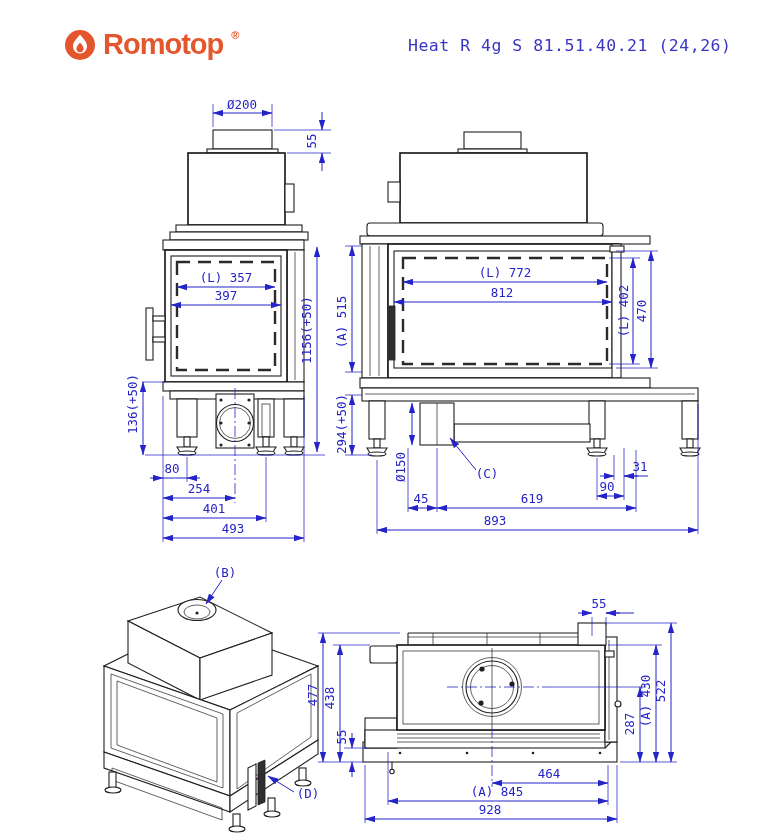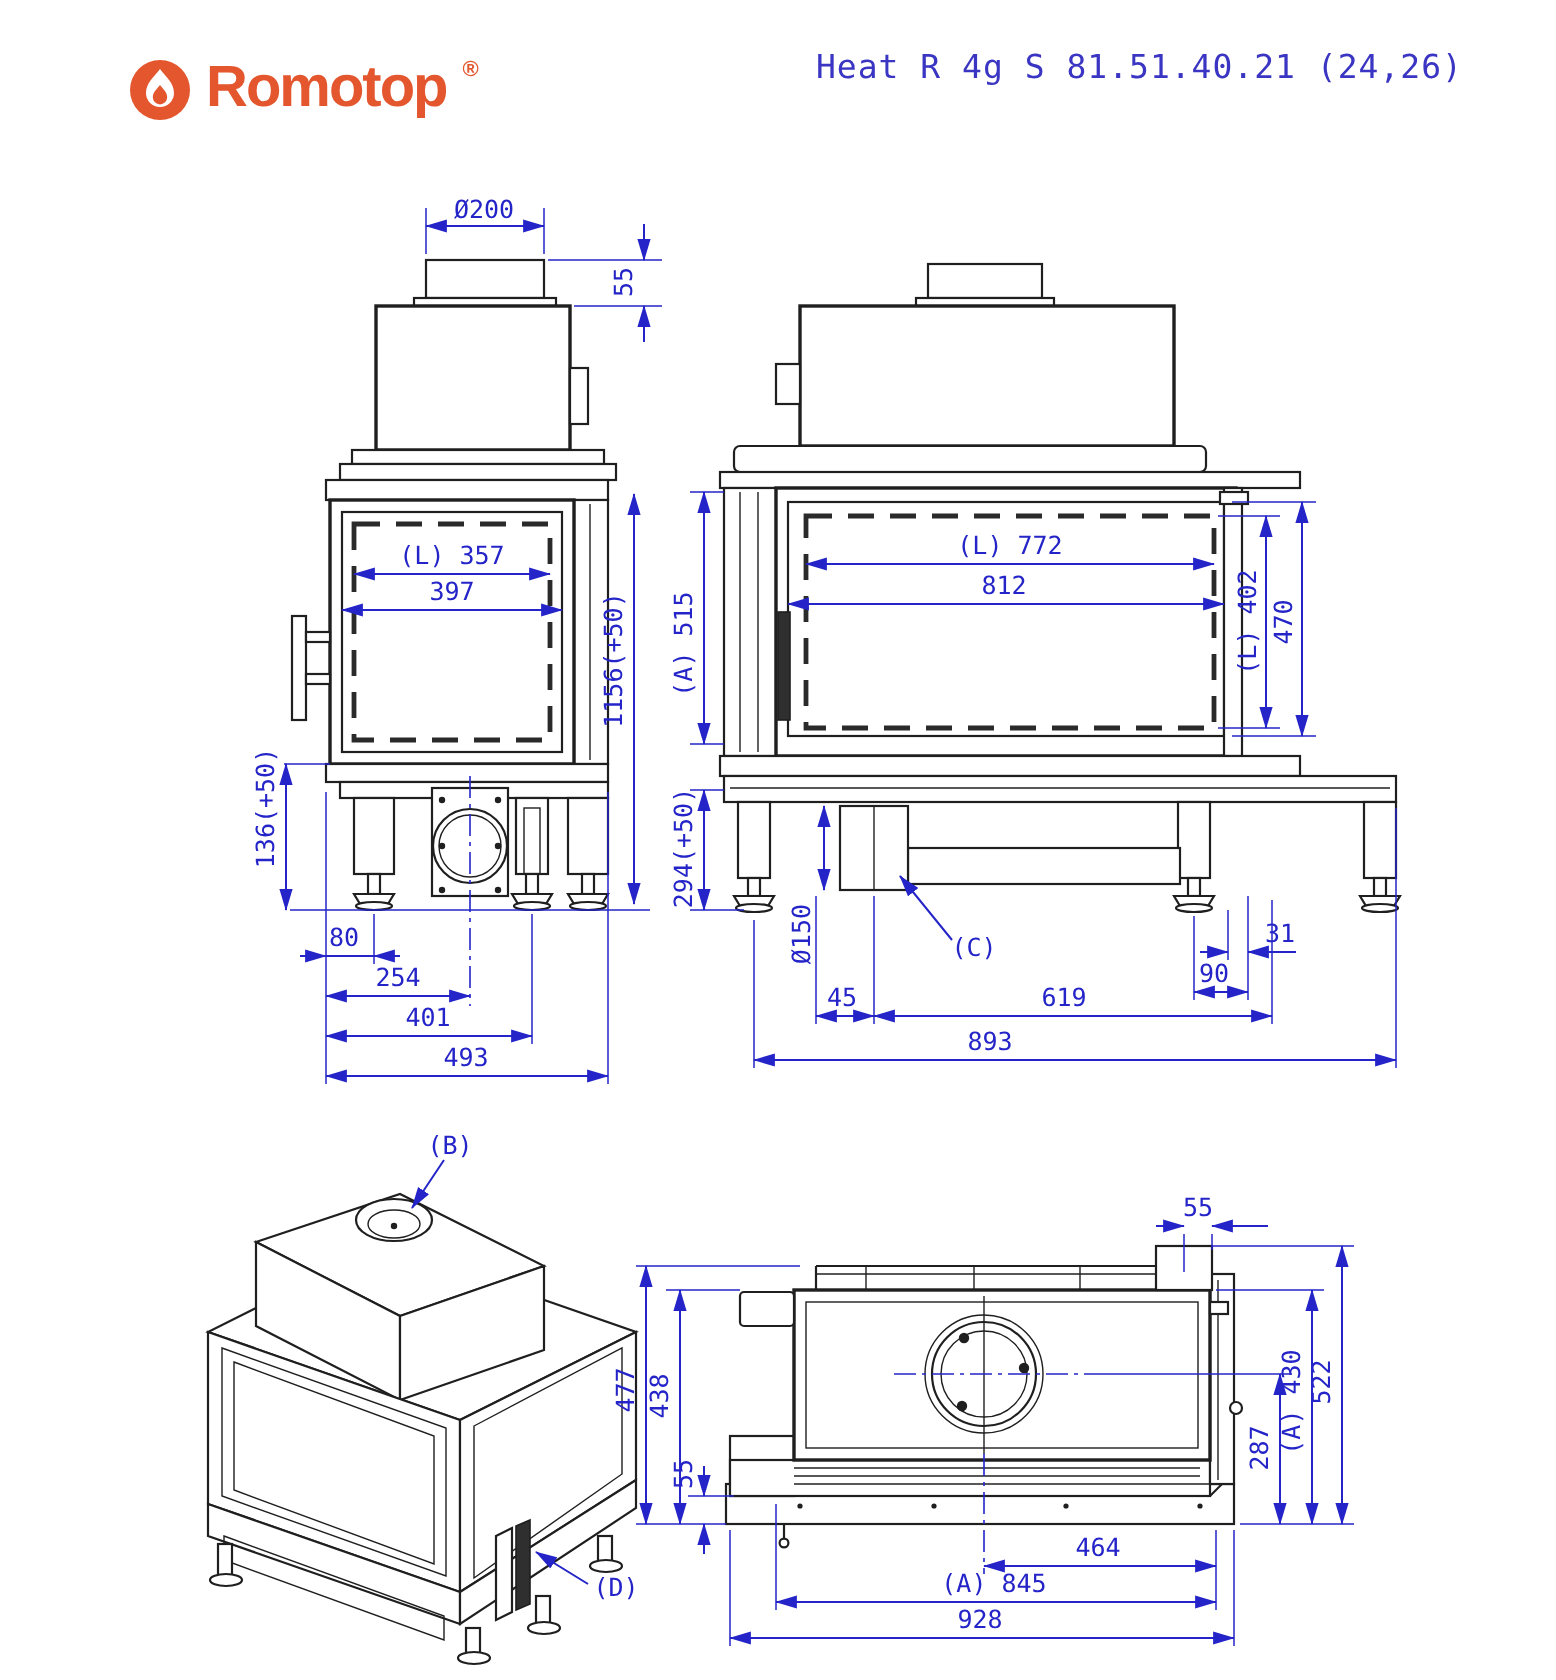--- a/index.html
+++ b/index.html
@@ -3,21 +3,21 @@
 <meta charset="utf-8">
 <style>
   html,body{margin:0;padding:0;background:#fff;}
   body{width:778px;height:840px;position:relative;overflow:hidden;
        font-family:"Liberation Sans",sans-serif;}
   .hdr{position:absolute;left:0;top:0;width:778px;height:80px;text-align:right;}
   .logo{position:absolute;left:64px;top:28px;display:flex;align-items:center;gap:7px;}
   .logo .brand{font-weight:bold;font-size:29px;letter-spacing:-1px;color:#E4572E;
        font-family:"Liberation Sans",sans-serif;}
   .logo sup{font-size:11px;color:#E4572E;font-weight:bold;margin-left:1px;top:-0.9em;position:relative;}
-  .title{position:absolute;left:408px;top:24px;color:#3a35c2;
+  .title{position:absolute;left:408px;top:36px;color:#3a35c2;
        font:16.5px "DejaVu Sans Mono",monospace;letter-spacing:.5px;white-space:pre;}
   svg.drawing{position:absolute;left:0;top:0;}
   
   .k {stroke:#1f1f1f;fill:none;stroke-width:1.1;}
   .kf{stroke:#1f1f1f;fill:#fff;stroke-width:1.1;}
   .k2{stroke:#1f1f1f;fill:#fff;stroke-width:1.7;}
   .kt{stroke:#1f1f1f;fill:none;stroke-width:.7;}
   .dash{stroke:#2a2a2a;fill:none;stroke-width:2.4;stroke-dasharray:13 8;}
   .b {stroke:#2424C8;fill:none;stroke-width:1;}
   .bx{stroke:#2424C8;fill:none;stroke-width:.75;}

